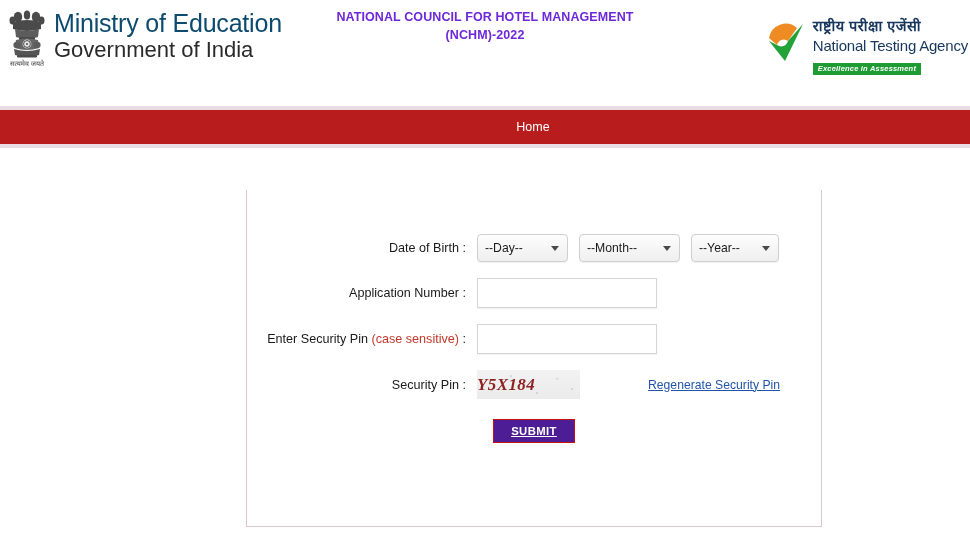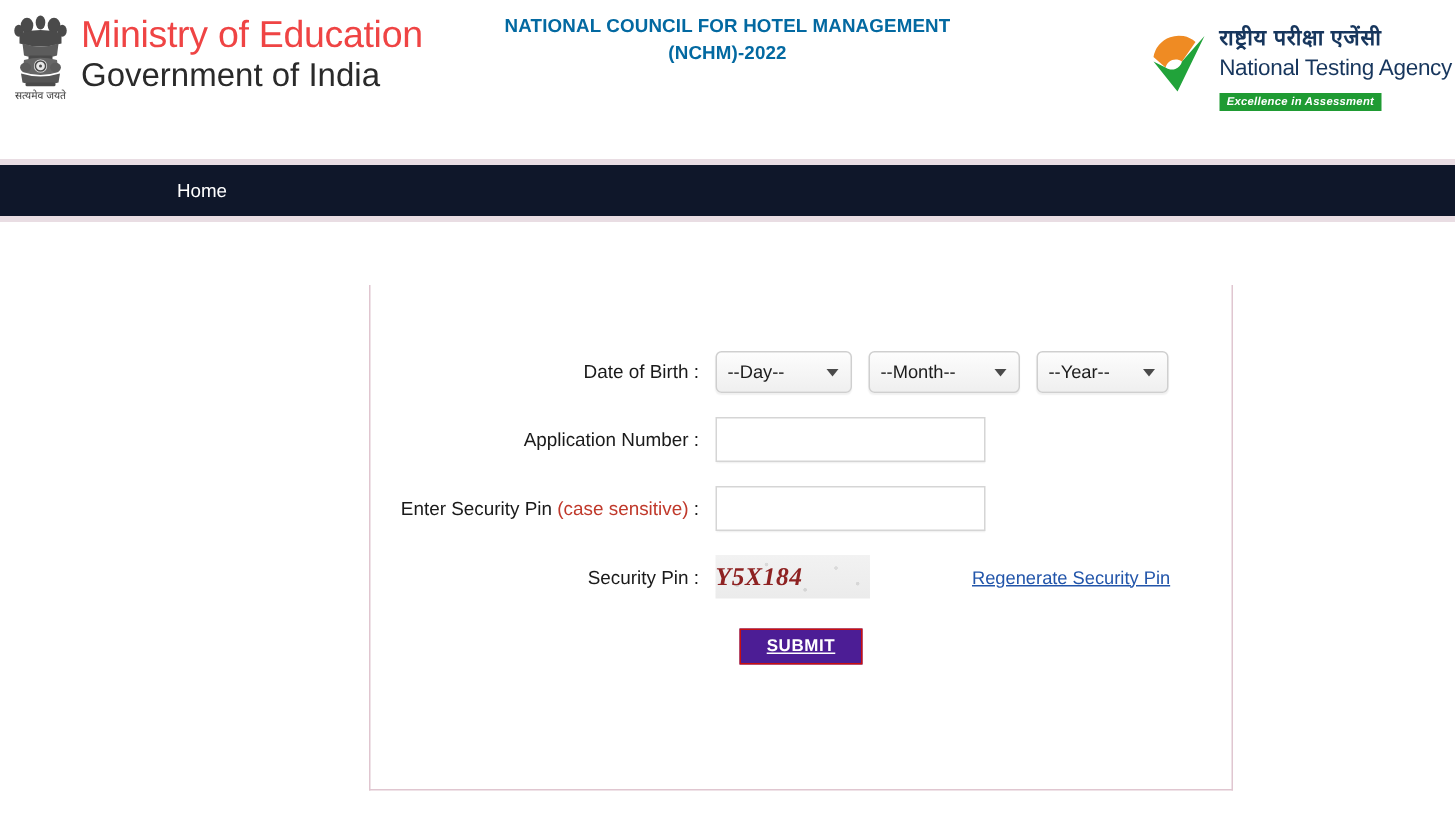--- a/index.html
+++ b/index.html
@@ -28,42 +28,42 @@
     display: flex;
     align-items: flex-start;
   }
   .emblem-svg { display:block; }
   .moe-text {
     margin-left: 6px;
     margin-top: 2px;
   }
   .moe-title {
     font-size: 25px;
-    color: #ef4444;
+    color: #0c4a6e;
     letter-spacing: -0.2px;
     line-height: 30px;
     white-space: nowrap;
   }
   .moe-sub {
     font-size: 22px;
     color: #2a2a2a;
     line-height: 24px;
     white-space: nowrap;
   }
   .center-title {
     position: absolute;
     left: 0; right: 0; top: 8px;
     text-align: center;
     pointer-events: none;
   }
   .center-title .l1,
   .center-title .l2 {
     font-size: 12.5px;
     font-weight: bold;
-    color: #0369a1;
+    color: #6d28d9;
     line-height: 18px;
     letter-spacing: 0.1px;
   }
   .nta-block {
     position: absolute;
     right: 2px; top: 18px;
     display: flex;
     align-items: flex-start;
   }
   .nta-check { margin-top: 4px; }
@@ -98,23 +98,23 @@
   }
 
   
   .nav-outer {
     height: 42px;
     background: #e9dde3;
     padding: 4px 0 4px 0;
   }
   .nav-bar {
     height: 34px;
-    background: #0f172a;
-    display: flex;
-    align-items: flex-start;
+    background: #b91c1c;
+    display: flex;
+    align-items: center;
     position: relative;
     flex-direction: column;
   }
   .nav-item {
     color: #ffffff;
     font-size: 12.5px;
     padding: 0 22px;
     line-height: 34px;
     margin-left: 96px;
     cursor: pointer;

